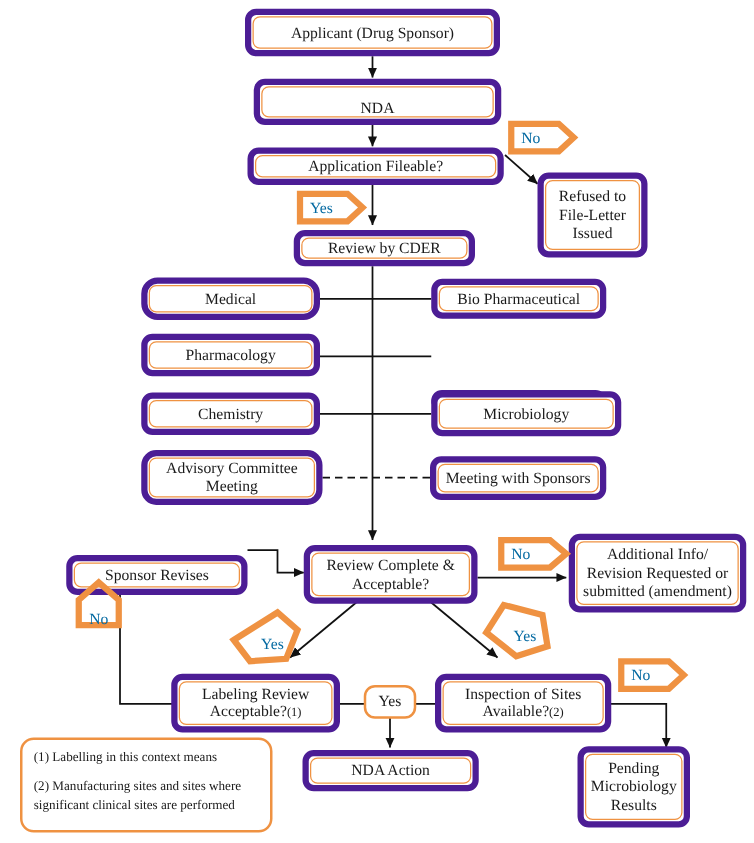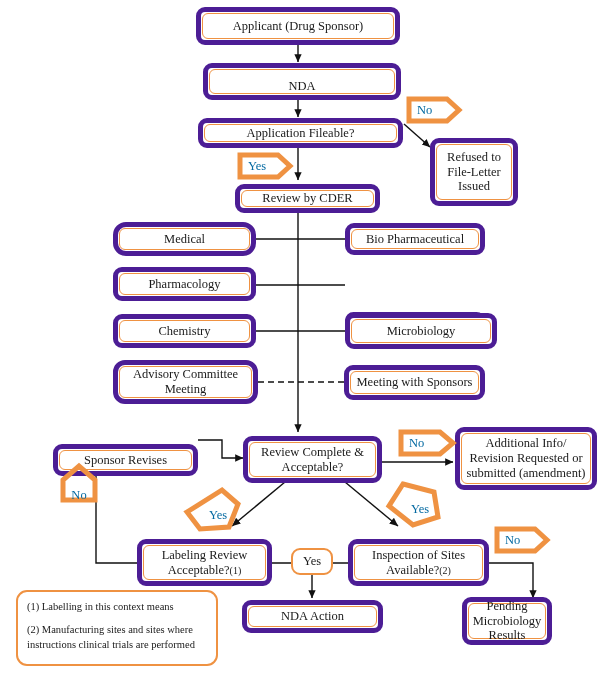--- a/index.html
+++ b/index.html
@@ -248,21 +248,21 @@
       <span>Inspection of Sites</span><br>
       <span>Available?</span><span class="sm">(2)</span>
     </span>
   </div>
 
   <div class="node" style="left:242px;top:600px;width:141px;height:33px;">
     <span class="inner"></span>
     <span class="txt">NDA Action</span>
   </div>
 
-  <div class="node" style="left:462px;top:597px;width:90px;height:48px;">
+  <div class="node" style="left:462px;top:597px;width:90px;height:65px;">
     <span class="inner"></span>
     <span class="txt">
       <span>Pending</span><br>
       <span>Microbiology</span><br>
       <span>Results</span>
     </span>
   </div>
 
   <div class="tag arrowtag" style="left:406px;top:96px;width:56px;height:28px;">
     <svg width="56" height="28" viewBox="0 0 56 28">
@@ -315,17 +315,17 @@
       <path d="M3,3 L41,3 L53,14 L41,25 L3,25 Z" fill="none" stroke="#ef9242" stroke-width="5" stroke-linejoin="miter"></path>
     </svg>
     <span class="tagtext">No</span>
   </div>
 
   <div class="plainbox" id="footnote" style="left:16px;top:590px;width:202px;height:76px;">
     <span>
       <span class="fnline">(1) Labelling in this context means</span>
       <span class="gap"></span>
       <span class="fnline">(2) Manufacturing sites and sites where</span>
-      <span class="fnline">instructions clinical trials are performed</span>
+      <span class="fnline">significant clinical sites are performed</span>
     </span>
   </div>
 
 </div>
 
 </body></html>

